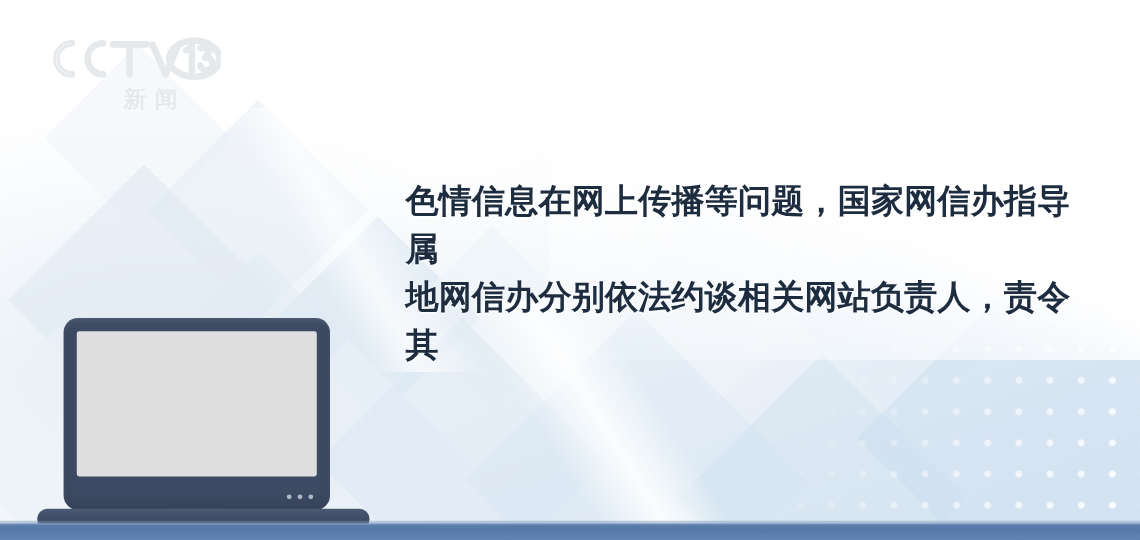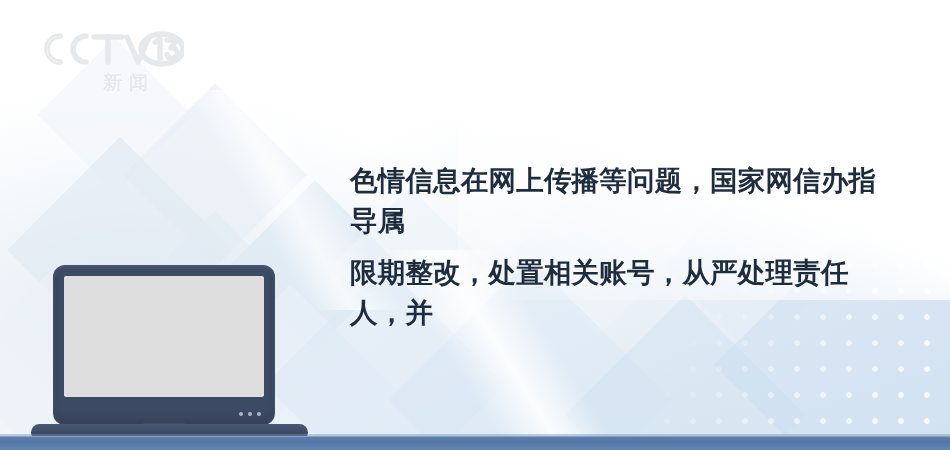--- a/index.html
+++ b/index.html
@@ -130,21 +130,21 @@
   .caption{
     position:absolute;left:338px;top:148px;width:556px;
     font-family:"DejaVu Serif","Liberation Serif",serif;
     font-weight:700;
     font-size:27.5px;
     line-height:40px;
     letter-spacing:.2px;
     color:#1e2c3f;
     text-shadow:0 1px 0 rgba(255,255,255,.65);
   }
-  .caption p{margin:12px;}
+  .caption p{margin:0;}
 </style>
 </head>
 <body>
 
 <div id="stage">
 
   <div class="bg-base"></div>
   <div class="bg-glow-left"></div>
 
   <div class="facet f8"></div>
@@ -197,16 +197,16 @@
     </div>
   </div>
   <div class="neck" style="left:164px;top:423px;"></div>
   <div class="base-bar"></div>
 
   <div class="desk-edge"></div>
   <div class="desk"></div>
 
   <div class="caption">
     <p>色情信息在网上传播等问题，国家网信办指导属</p>
-    <p>限期整改，处置相关账号，从严处理责任人，并</p>
+    <p>地网信办分别依法约谈相关网站负责人，责令其</p>
   </div>
 
 </div>
 
 </body></html>

